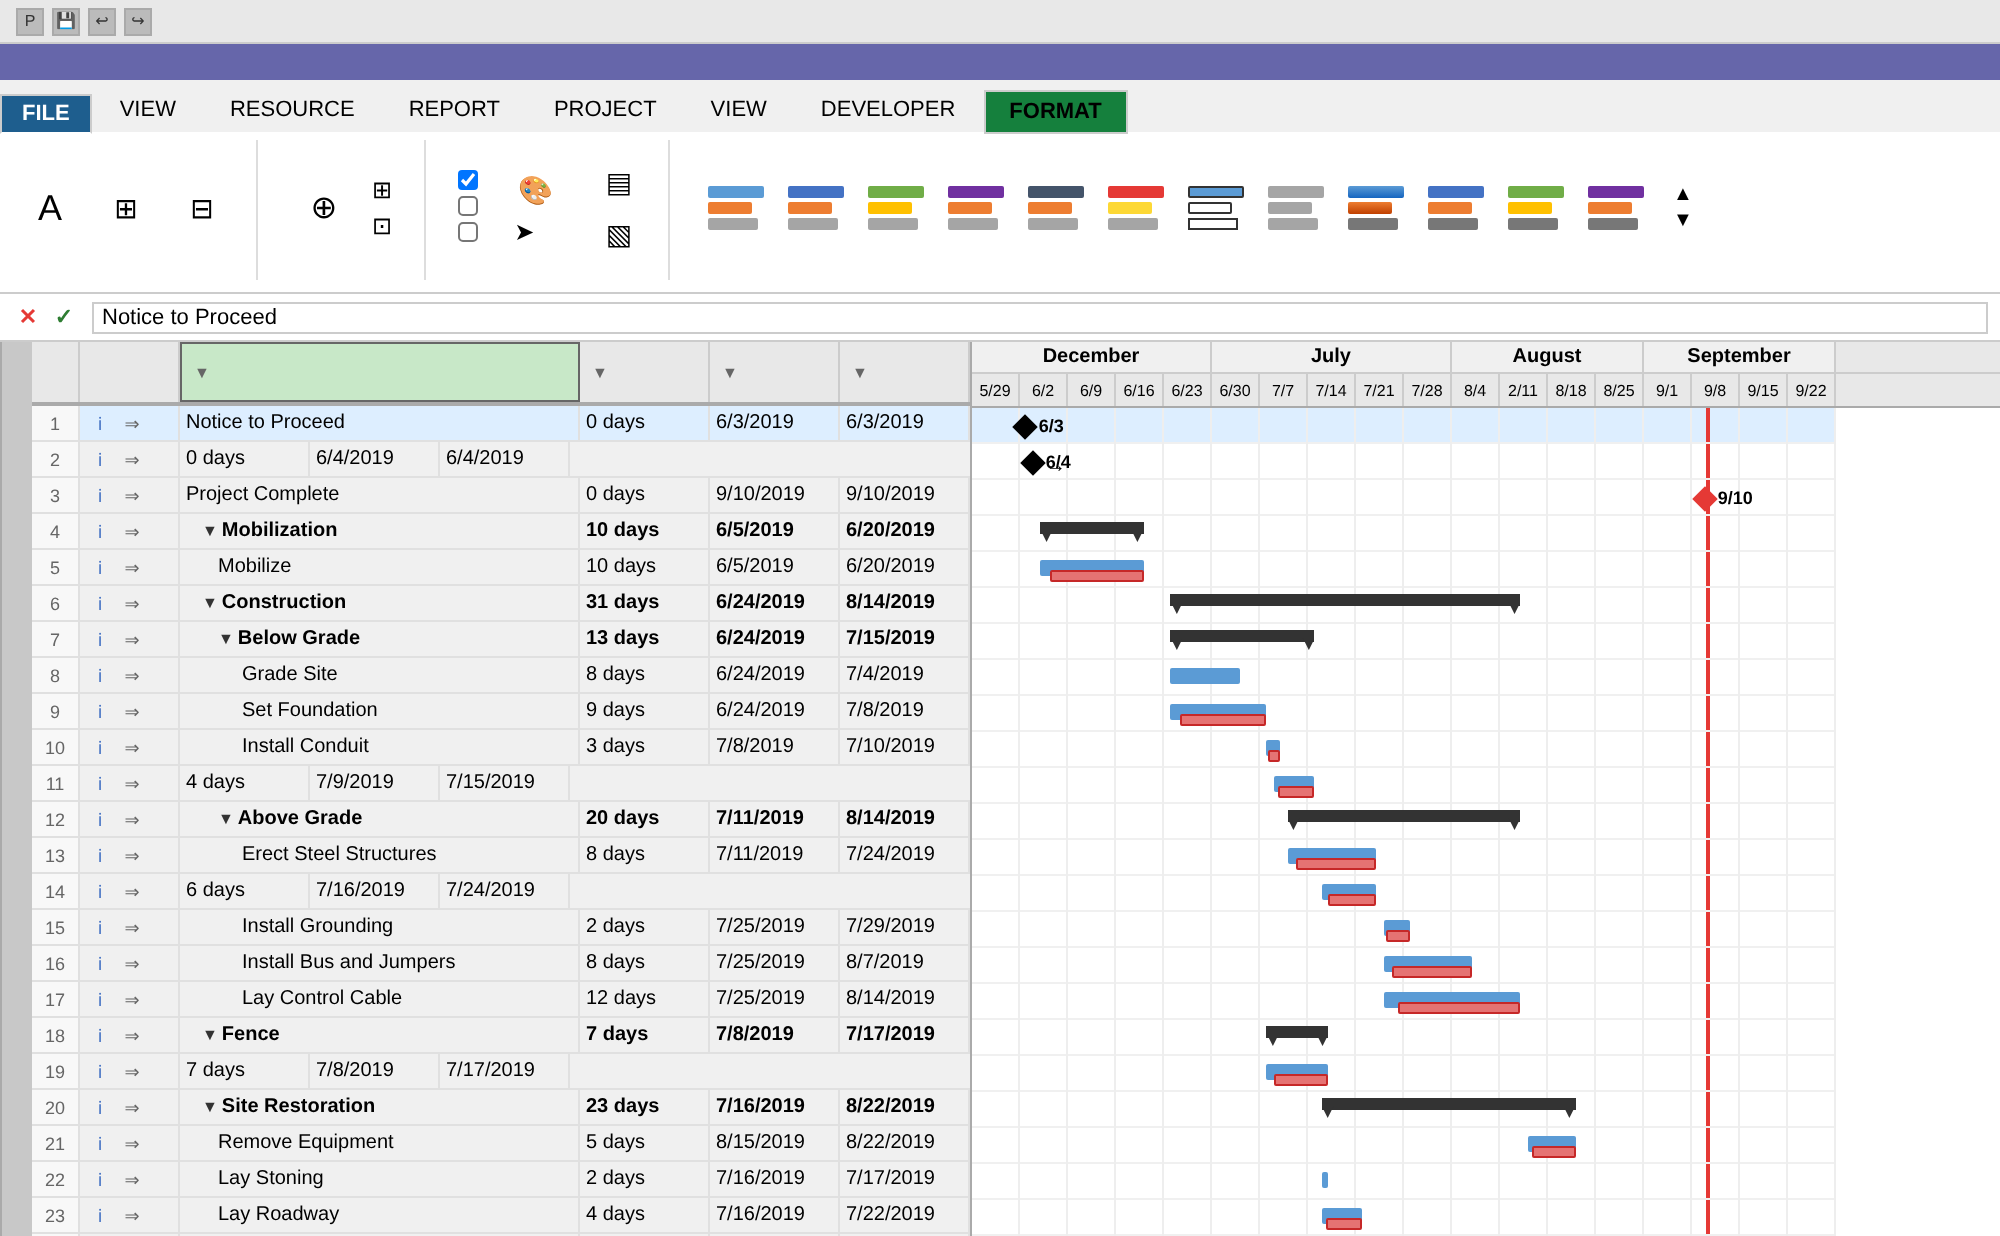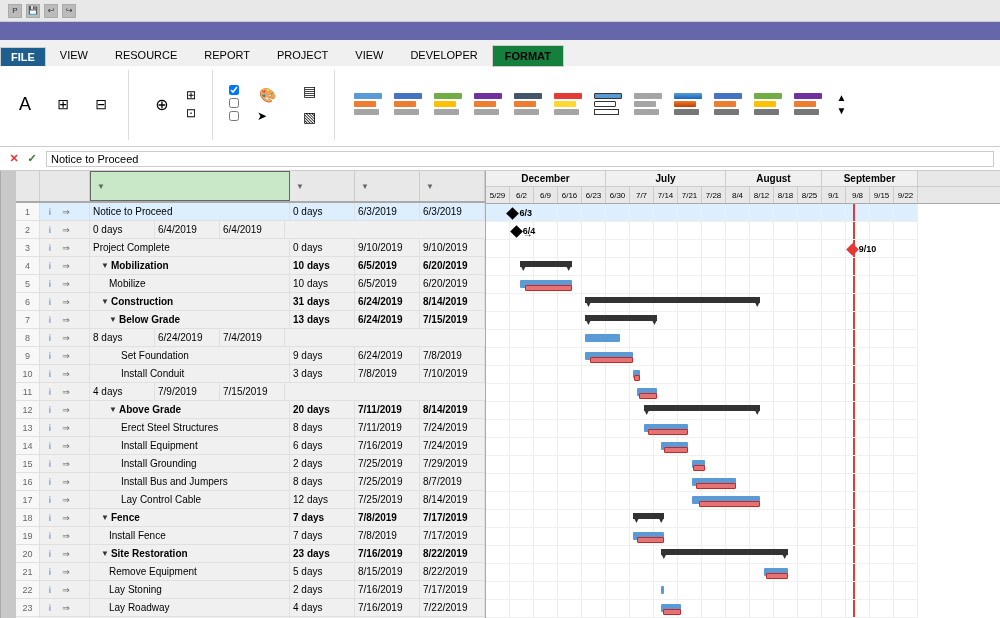--- a/index.html
+++ b/index.html
@@ -369,20 +369,21 @@
     <div class="td duration" style="font-weight:bold;">13 days</div>
     <div class="td start" style="font-weight:bold;">6/24/2019</div>
     <div class="td finish" style="font-weight:bold;">7/15/2019</div>
   </div>
         <div class="table-row">
     <div class="td row-num">8</div>
     <div class="td icons">
       <div class="icon-cell" style="color:#4472c4;">ℹ</div>
       <div class="icon-cell" style="color:#666;">⇒</div>
     </div>
+    <div class="td task-name" style="padding-left:31px; ">Grade Site</div>
     <div class="td duration" style="">8 days</div>
     <div class="td start" style="">6/24/2019</div>
     <div class="td finish" style="">7/4/2019</div>
   </div>
         <div class="table-row">
     <div class="td row-num">9</div>
     <div class="td icons">
       <div class="icon-cell" style="color:#4472c4;">ℹ</div>
       <div class="icon-cell" style="color:#666;">⇒</div>
     </div>
@@ -433,21 +434,20 @@
     <div class="td duration" style="">8 days</div>
     <div class="td start" style="">7/11/2019</div>
     <div class="td finish" style="">7/24/2019</div>
   </div>
         <div class="table-row">
     <div class="td row-num">14</div>
     <div class="td icons">
       <div class="icon-cell" style="color:#4472c4;">ℹ</div>
       <div class="icon-cell" style="color:#666;">⇒</div>
     </div>
-    <div class="td task-name" style="padding-left:31px; ">Install Equipment</div>
     <div class="td duration" style="">6 days</div>
     <div class="td start" style="">7/16/2019</div>
     <div class="td finish" style="">7/24/2019</div>
   </div>
         <div class="table-row">
     <div class="td row-num">15</div>
     <div class="td icons">
       <div class="icon-cell" style="color:#4472c4;">ℹ</div>
       <div class="icon-cell" style="color:#666;">⇒</div>
     </div>
@@ -488,21 +488,20 @@
     <div class="td duration" style="font-weight:bold;">7 days</div>
     <div class="td start" style="font-weight:bold;">7/8/2019</div>
     <div class="td finish" style="font-weight:bold;">7/17/2019</div>
   </div>
         <div class="table-row">
     <div class="td row-num">19</div>
     <div class="td icons">
       <div class="icon-cell" style="color:#4472c4;">ℹ</div>
       <div class="icon-cell" style="color:#666;">⇒</div>
     </div>
-    <div class="td task-name" style="padding-left:19px; ">Install Fence</div>
     <div class="td duration" style="">7 days</div>
     <div class="td start" style="">7/8/2019</div>
     <div class="td finish" style="">7/17/2019</div>
   </div>
         <div class="table-row">
     <div class="td row-num">20</div>
     <div class="td icons">
       <div class="icon-cell" style="color:#4472c4;">ℹ</div>
       <div class="icon-cell" style="color:#666;">⇒</div>
     </div>
@@ -572,21 +571,21 @@
           <div class="gantt-week" style="width: 24px; min-width: 24px; flex: 0 0 auto; font-size: 8px;">6/2</div>
           <div class="gantt-week" style="width: 24px; min-width: 24px; flex: 0 0 auto; font-size: 8px;">6/9</div>
           <div class="gantt-week" style="width: 24px; min-width: 24px; flex: 0 0 auto; font-size: 8px;">6/16</div>
           <div class="gantt-week" style="width: 24px; min-width: 24px; flex: 0 0 auto; font-size: 8px;">6/23</div>
           <div class="gantt-week" style="width: 24px; min-width: 24px; flex: 0 0 auto; font-size: 8px;">6/30</div>
           <div class="gantt-week" style="width: 24px; min-width: 24px; flex: 0 0 auto; font-size: 8px;">7/7</div>
           <div class="gantt-week" style="width: 24px; min-width: 24px; flex: 0 0 auto; font-size: 8px;">7/14</div>
           <div class="gantt-week" style="width: 24px; min-width: 24px; flex: 0 0 auto; font-size: 8px;">7/21</div>
           <div class="gantt-week" style="width: 24px; min-width: 24px; flex: 0 0 auto; font-size: 8px;">7/28</div>
           <div class="gantt-week" style="width: 24px; min-width: 24px; flex: 0 0 auto; font-size: 8px;">8/4</div>
-          <div class="gantt-week" style="width: 24px; min-width: 24px; flex: 0 0 auto; font-size: 8px;">8/12</div>
+          <div class="gantt-week" style="width: 24px; min-width: 24px; flex: 0 0 auto; font-size: 8px;">2/11</div>
           <div class="gantt-week" style="width: 24px; min-width: 24px; flex: 0 0 auto; font-size: 8px;">8/18</div>
           <div class="gantt-week" style="width: 24px; min-width: 24px; flex: 0 0 auto; font-size: 8px;">8/25</div>
           <div class="gantt-week" style="width: 24px; min-width: 24px; flex: 0 0 auto; font-size: 8px;">9/1</div>
           <div class="gantt-week" style="width: 24px; min-width: 24px; flex: 0 0 auto; font-size: 8px;">9/8</div>
           <div class="gantt-week" style="width: 24px; min-width: 24px; flex: 0 0 auto; font-size: 8px;">9/15</div>
           <div class="gantt-week" style="width: 24px; min-width: 24px; flex: 0 0 auto; font-size: 8px;">9/22</div>
         </div>
       </div>
       <div class="gantt-body" style="position: relative; width: 432px;">
         <div class="gantt-row" style="width: 432px; background: rgb(221, 238, 255);">

